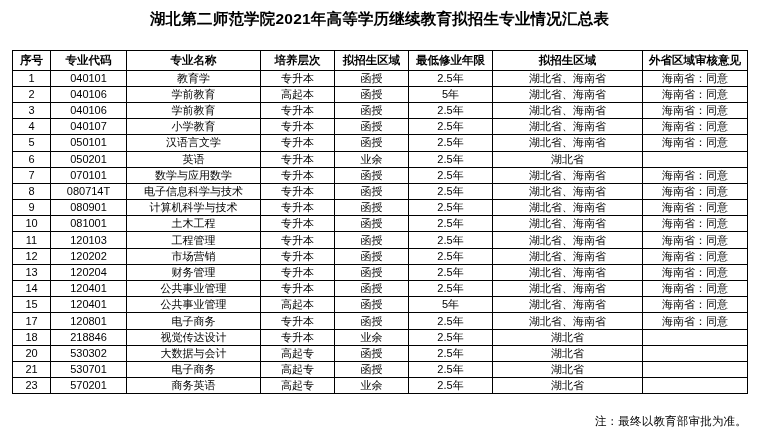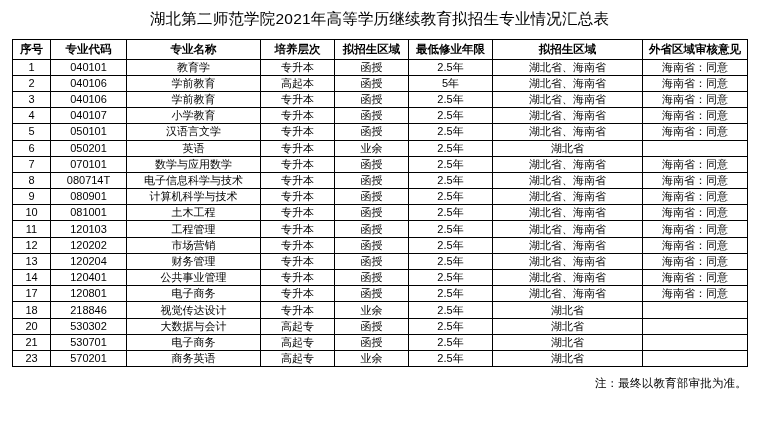--- a/index.html
+++ b/index.html
@@ -17,29 +17,29 @@
   .page {
     width: 759px;
     height: 434px;
     position: relative;
     box-sizing: border-box;
     padding: 6px 12px 0 12px;
   }
   .doc-title {
     text-align: center;
     font-size: 15.5px;
-    font-weight: normal;
+    font-weight: bold;
     letter-spacing: 0.2px;
     padding: 4px 0 6px 0;
     line-height: 1.2;
   }
   table.main {
     border-collapse: collapse;
     width: 735px;
-    margin: 4px auto;
+    margin: 15px auto;
     table-layout: fixed;
   }
   table.main th, table.main td {
     border: 1px solid #000;
     font-size: 11px;
     text-align: center;
     vertical-align: middle;
     height: 15.2px;
     line-height: 13px;
     padding: 0;
@@ -233,20 +233,30 @@
           <td>14</td>
           <td>120401</td>
           <td>公共事业管理</td>
           <td>专升本</td>
           <td>函授</td>
           <td>2.5年</td>
           <td>湖北省、海南省</td>
           <td>海南省：同意</td>
         </tr>
         <tr>
+          <td>15</td>
+          <td>120401</td>
+          <td>公共事业管理</td>
+          <td>高起本</td>
+          <td>函授</td>
+          <td>5年</td>
+          <td>湖北省、海南省</td>
+          <td>海南省：同意</td>
+        </tr>
+        <tr>
           <td>17</td>
           <td>120801</td>
           <td>电子商务</td>
           <td>专升本</td>
           <td>函授</td>
           <td>2.5年</td>
           <td>湖北省、海南省</td>
           <td>海南省：同意</td>
         </tr>
         <tr>

